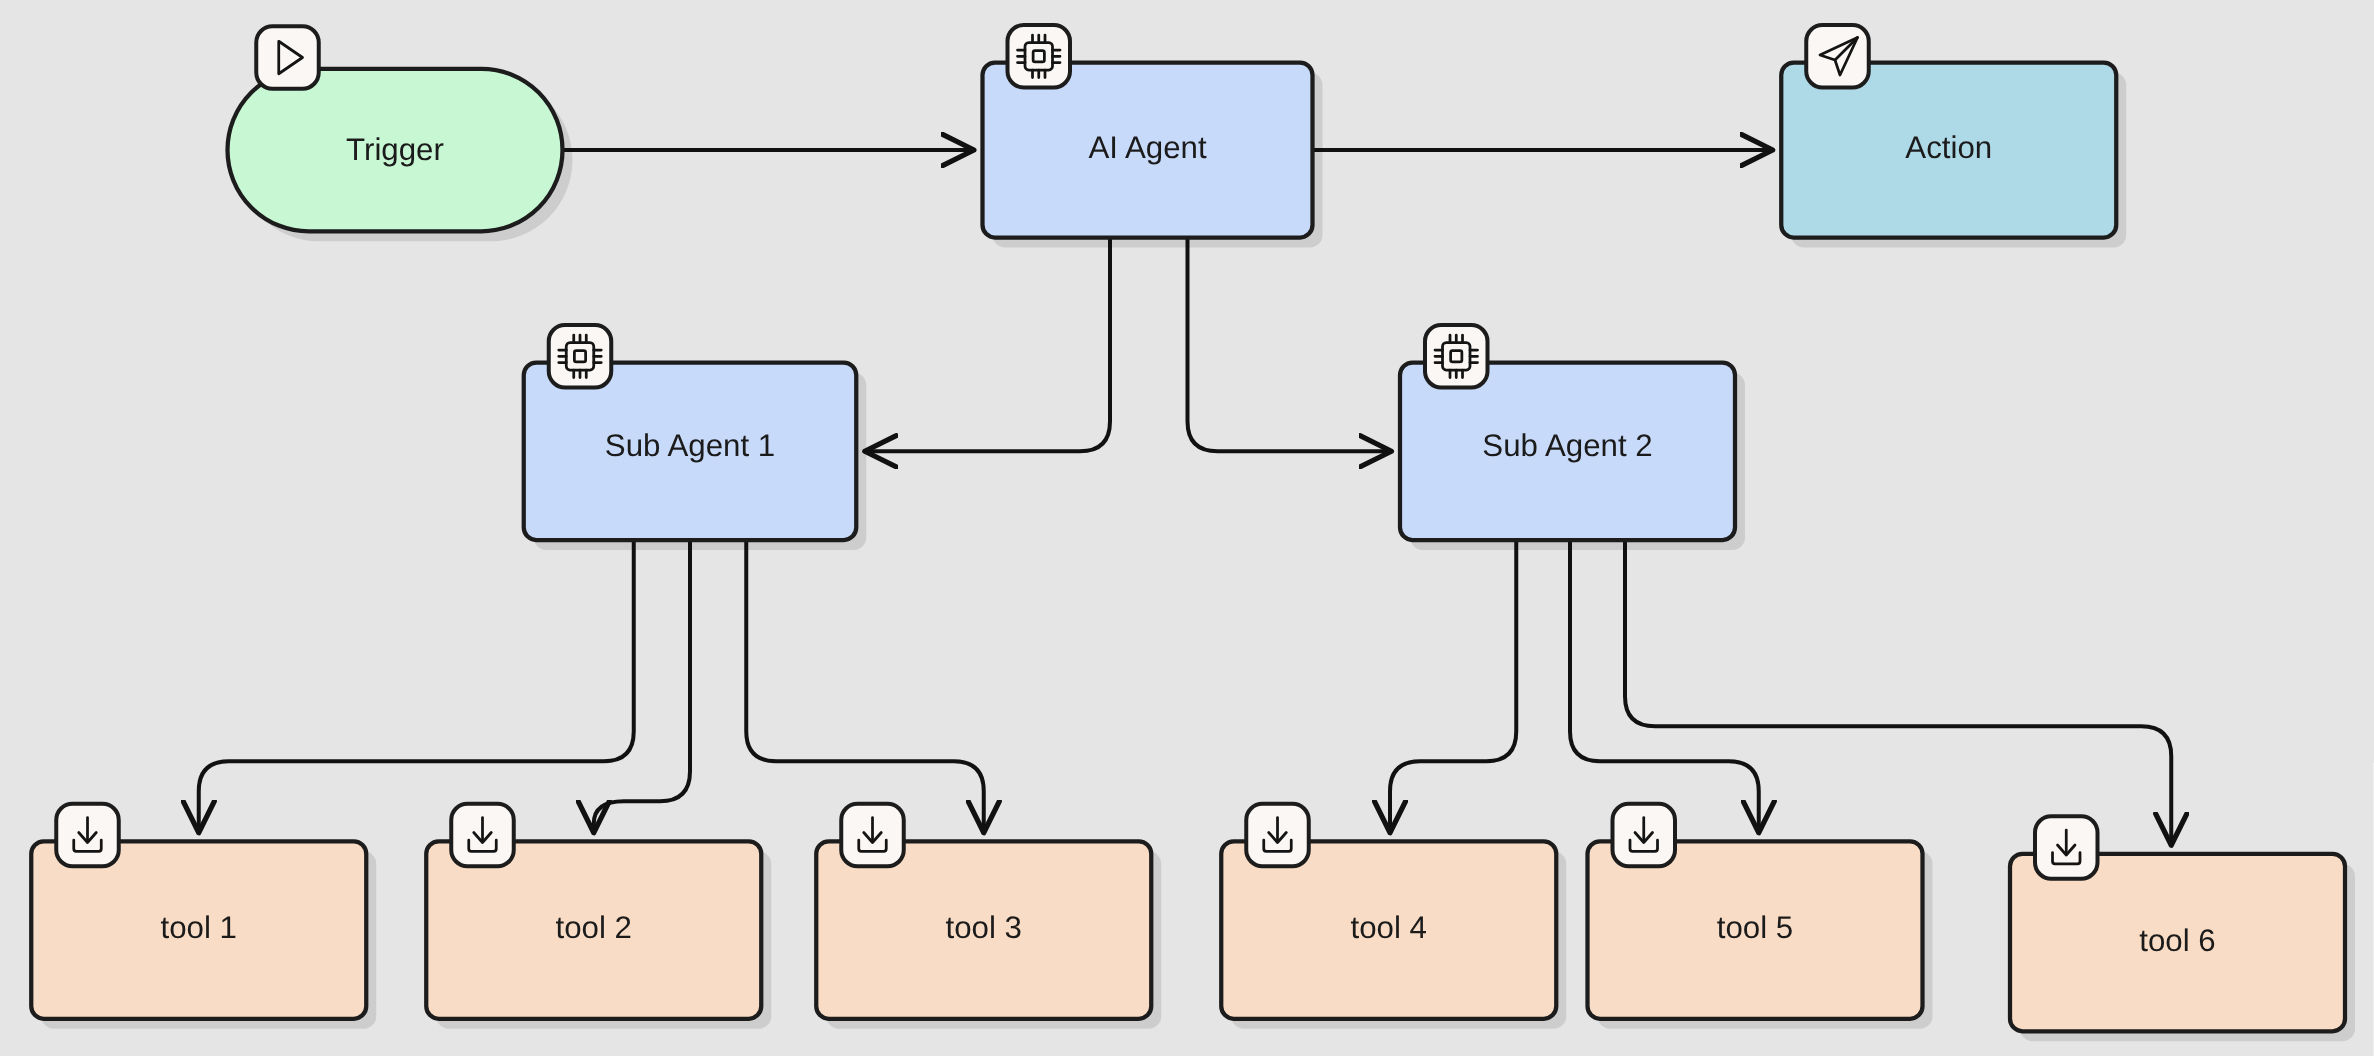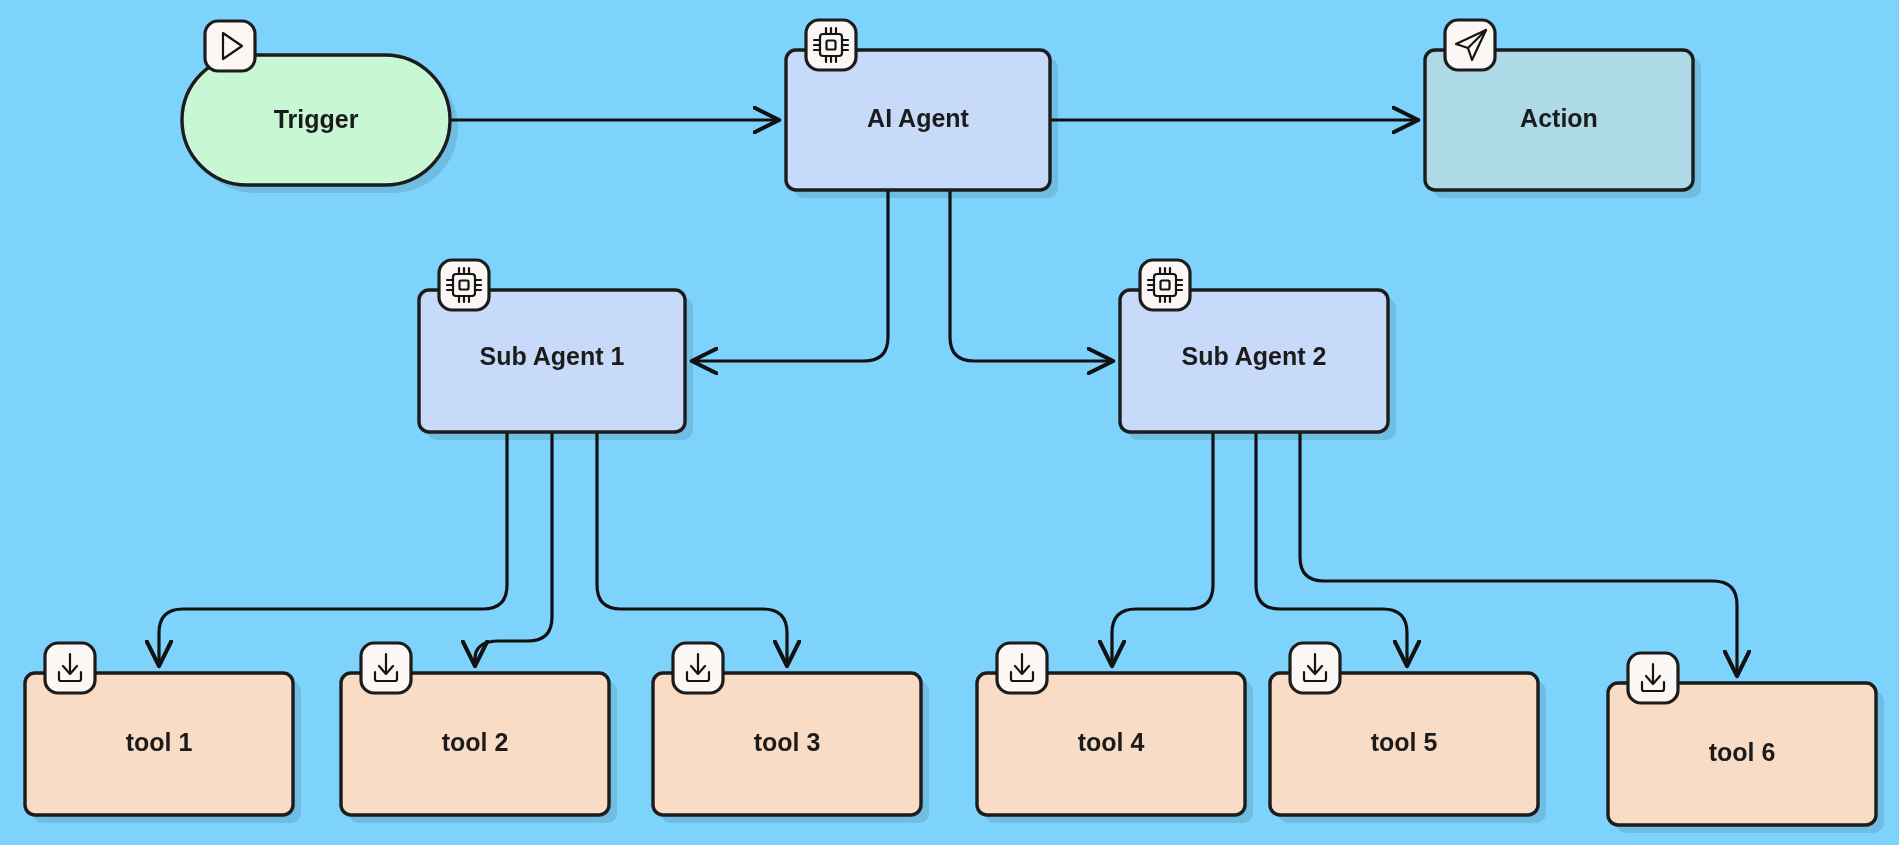--- a/index.html
+++ b/index.html
@@ -4,24 +4,23 @@
 <style>
   html, body {
     margin: 0;
     padding: 0;
     background: #ffffff;
   }
   #canvas {
     position: relative;
     width: 1899px;
     height: 845px;
-    background: #7dd3fc;
+    background: #e5e5e5;
     overflow: hidden;
     font-family: "Liberation Sans", sans-serif;
-    font-weight: bold;
   }
   svg#diagram {
     position: absolute;
     left: 0;
     top: 0;
     width: 1899px;
     height: 845px;
   }
   .node-label {
     font-family: "Liberation Sans", sans-serif;

